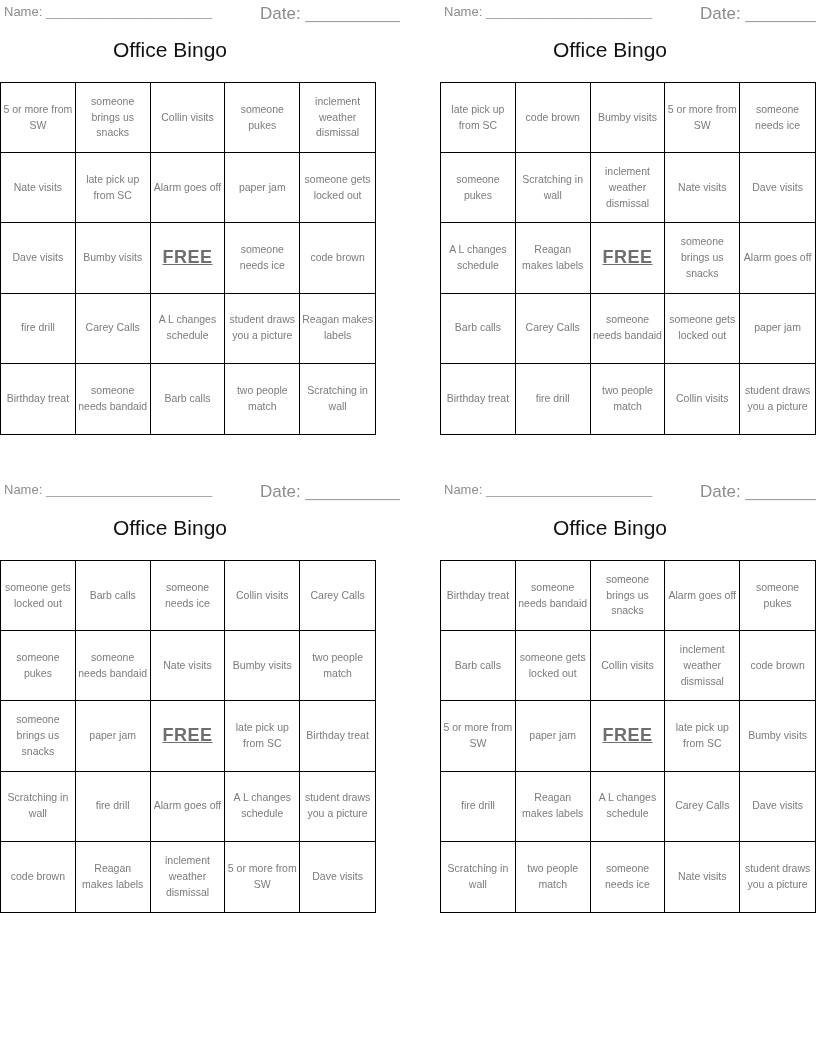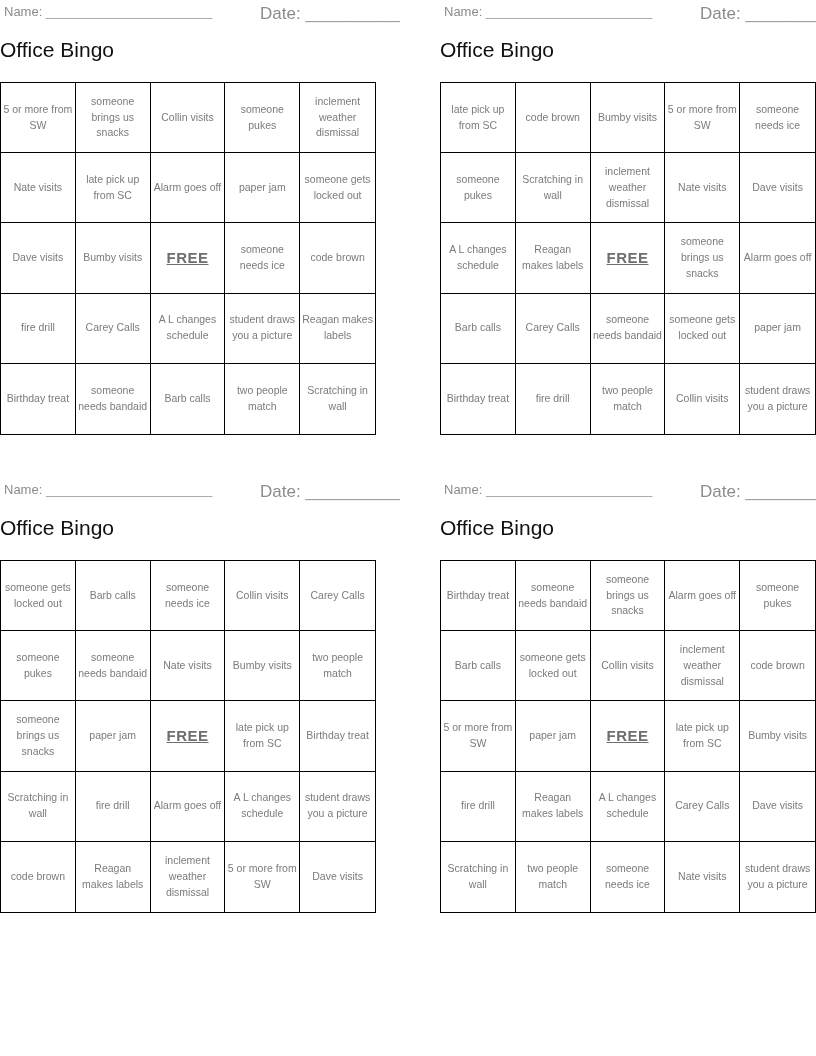--- a/index.html
+++ b/index.html
@@ -25,21 +25,21 @@
   #card1{left:440px;top:0;}
   #card2{left:0;top:478px;}
   #card3{left:440px;top:478px;}
 
   .hdr-name{position:absolute;left:4px;top:4px;font-size:13px;color:var(--header-text);white-space:nowrap;}
   .hdr-date{position:absolute;left:260px;top:4px;font-size:17px;color:var(--header-text);white-space:nowrap;}
   .blank-line{color:#9a9a9a;letter-spacing:0;}
 
   .card-title{
     position:absolute;top:38px;left:0;width:100%;
-    text-align:left;
+    text-align:center;
     font-size:21px;
     color:var(--title);
     font-weight:400;
   }
 
   .grid{
     position:absolute;top:82px;left:0;
     width:376px;height:353px;
     display:grid;
     grid-template-columns:repeat(5,1fr);
@@ -56,21 +56,21 @@
     text-align:center;
     font-size:10.5px;
     line-height:1.5;
     color:var(--cell-text);
     padding:0 2px;
     overflow:hidden;
   }
   .cell:nth-child(5n){border-right:none;}
   .cell:nth-child(n+21){border-bottom:none;}
   .cell.free{
-    font-size:15px;
+    font-size:18px;
     font-weight:bold;
     text-decoration:underline;
     letter-spacing:0.5px;
     color:#6e6e6e;
   }
 </style>
 </head>
 <body>
 
 <div class="card" id="card0">

